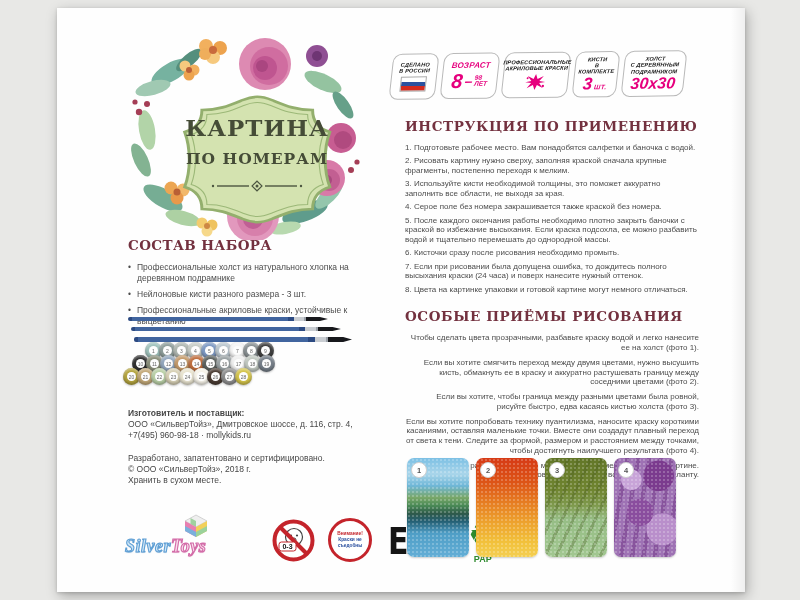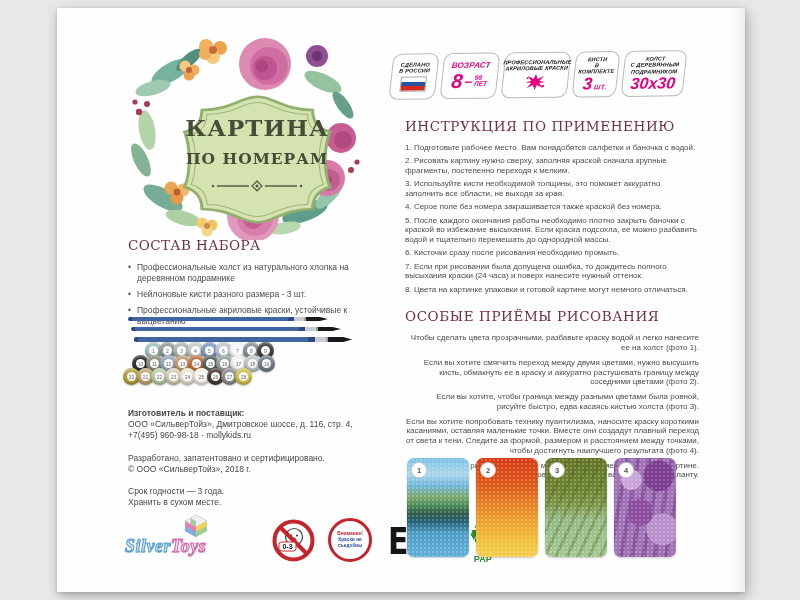--- a/index.html
+++ b/index.html
@@ -21,21 +21,21 @@
   .b-age-row{display:flex;align-items:center;gap:2px;margin-top:1px;}
   .b-big{font-size:20px;font-weight:bold;font-style:italic;color:#e6007e;line-height:1;}
   .b-stack{display:flex;flex-direction:column;line-height:1;}
   .b-stack span{font-size:6.5px;font-weight:bold;font-style:italic;color:#e6007e;}
   .b-mid{font-size:14px;font-weight:bold;font-style:italic;color:#e6007e;line-height:1;}
   .b-num-row{display:flex;align-items:baseline;gap:2px;margin-top:1px;}
   .b-size{font-size:16px;font-weight:bold;font-style:italic;color:#e6007e;line-height:1;margin-top:1px;}
 
   
   .wreath{position:absolute;left:48px;top:12px;}
-  .sec-h{font-family:"DejaVu Serif",serif;font-weight:normal;color:#73313f;letter-spacing:.4px;margin:0;}
+  .sec-h{font-family:"DejaVu Serif",serif;font-weight:bold;color:#73313f;letter-spacing:.4px;margin:0;}
   .kit{position:absolute;left:71px;top:229px;width:280px;}
   .kit h2{font-size:13.5px;}
   .kit ul{list-style:none;margin:9px 0 0;padding:0;}
   .kit li{font-size:8.5px;color:#4c4c4c;line-height:1.3;margin-bottom:5px;padding-left:9px;position:relative;width:235px;}
   .kit li::before{content:"•";position:absolute;left:0;top:0;color:#4c4c4c;}
   .brushes{position:absolute;left:71px;top:309px;}
   .brush{height:4px;margin-bottom:6px;border-radius:2px;
     background:linear-gradient(90deg,#2c4a82 0 2%,#41659f 2% 80%,#2c4a82 80% 83%,#c9cdd2 83% 88%,#9aa0a8 88% 89%,#17181c 89% 100%);
     clip-path:polygon(0 0,96% 0,100% 50%,96% 100%,0 100%);}
   .brush.b1{width:200px;}.brush.b2{width:210px;margin-left:3px;}.brush.b3{width:218px;margin-left:6px;height:5px;}
@@ -350,21 +350,20 @@
       </div>
     </div>
 
   <div class="mfr">
     <div id="mfr-lines">
         <div class="mfr-line bold">Изготовитель и поставщик:</div>
         <div class="mfr-line">ООО «СильверТойз», Дмитровское шоссе, д. 116, стр. 4,</div>
         <div class="mfr-line">+7(495) 960-98-18 · mollykids.ru</div>
         <div class="mfr-line gap">Разработано, запатентовано и сертифицировано.</div>
         <div class="mfr-line">© ООО «СильверТойз», 2018 г.</div>
-        <div class="mfr-line gap">Срок годности — 3 года.</div>
         <div class="mfr-line">Хранить в сухом месте.</div>
       </div>
   </div>
 
   <div class="logos">
     <div class="silverlogo">
       <svg width="26" height="24" viewBox="0 0 26 24">
         <polygon points="13,1 24,7 13,13 2,7" fill="#efefef" stroke="#bbb" stroke-width=".6"></polygon>
         <polygon points="7.5,4 13,7 13,13 7.5,10" fill="#8bc98b" opacity=".8"></polygon>
         <polygon points="2,7 13,13 13,23 2,17" fill="#e87fb0"></polygon>

